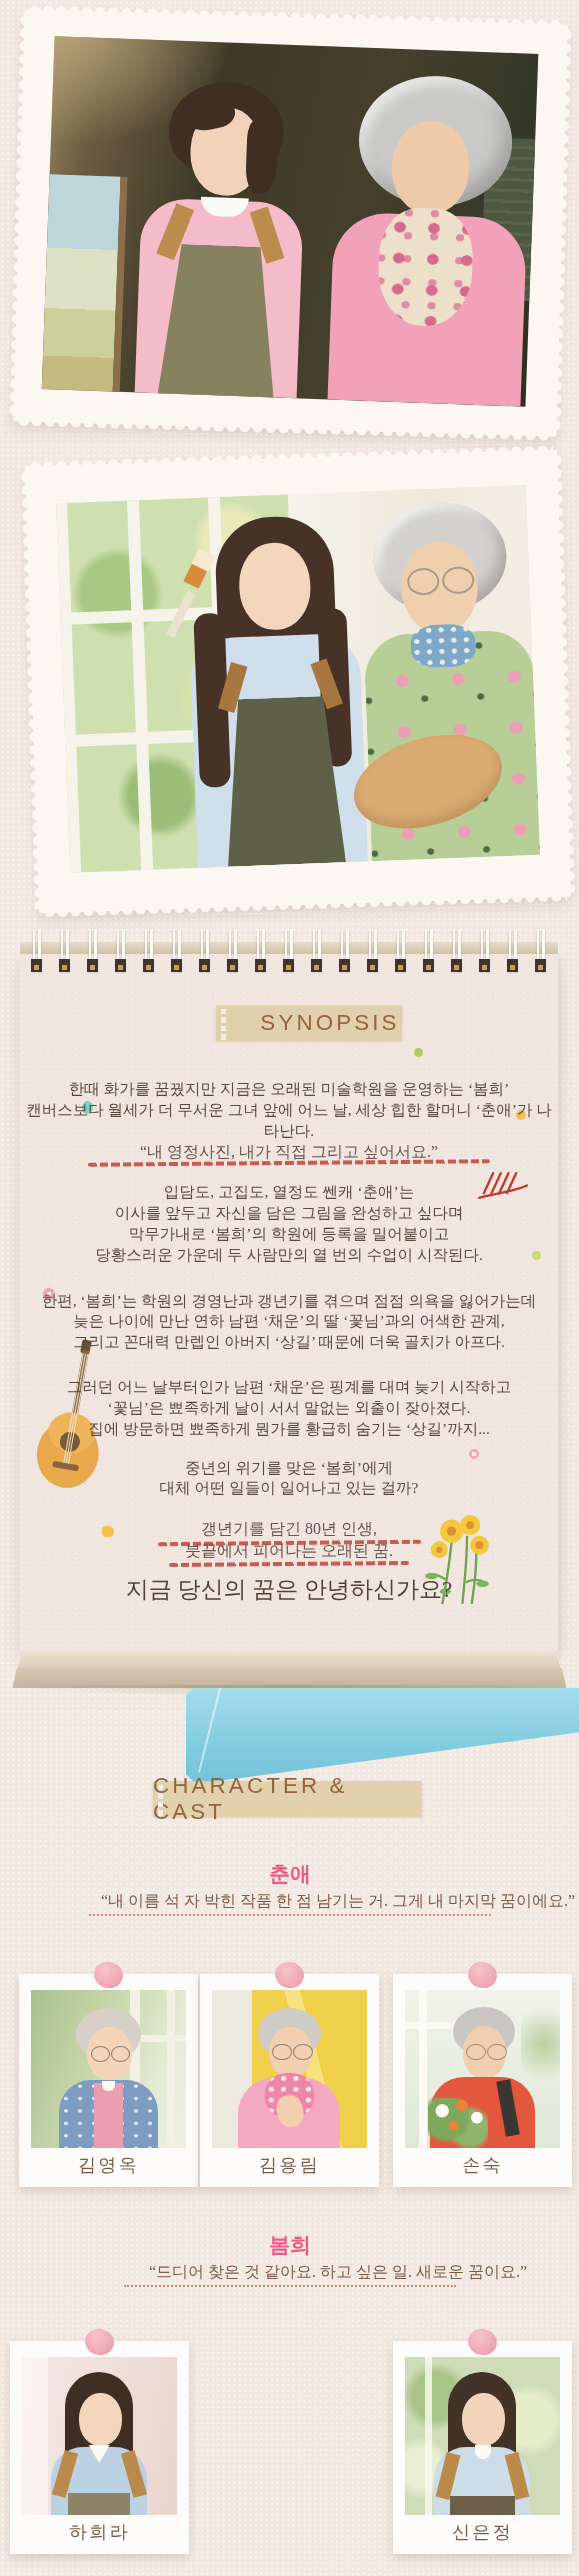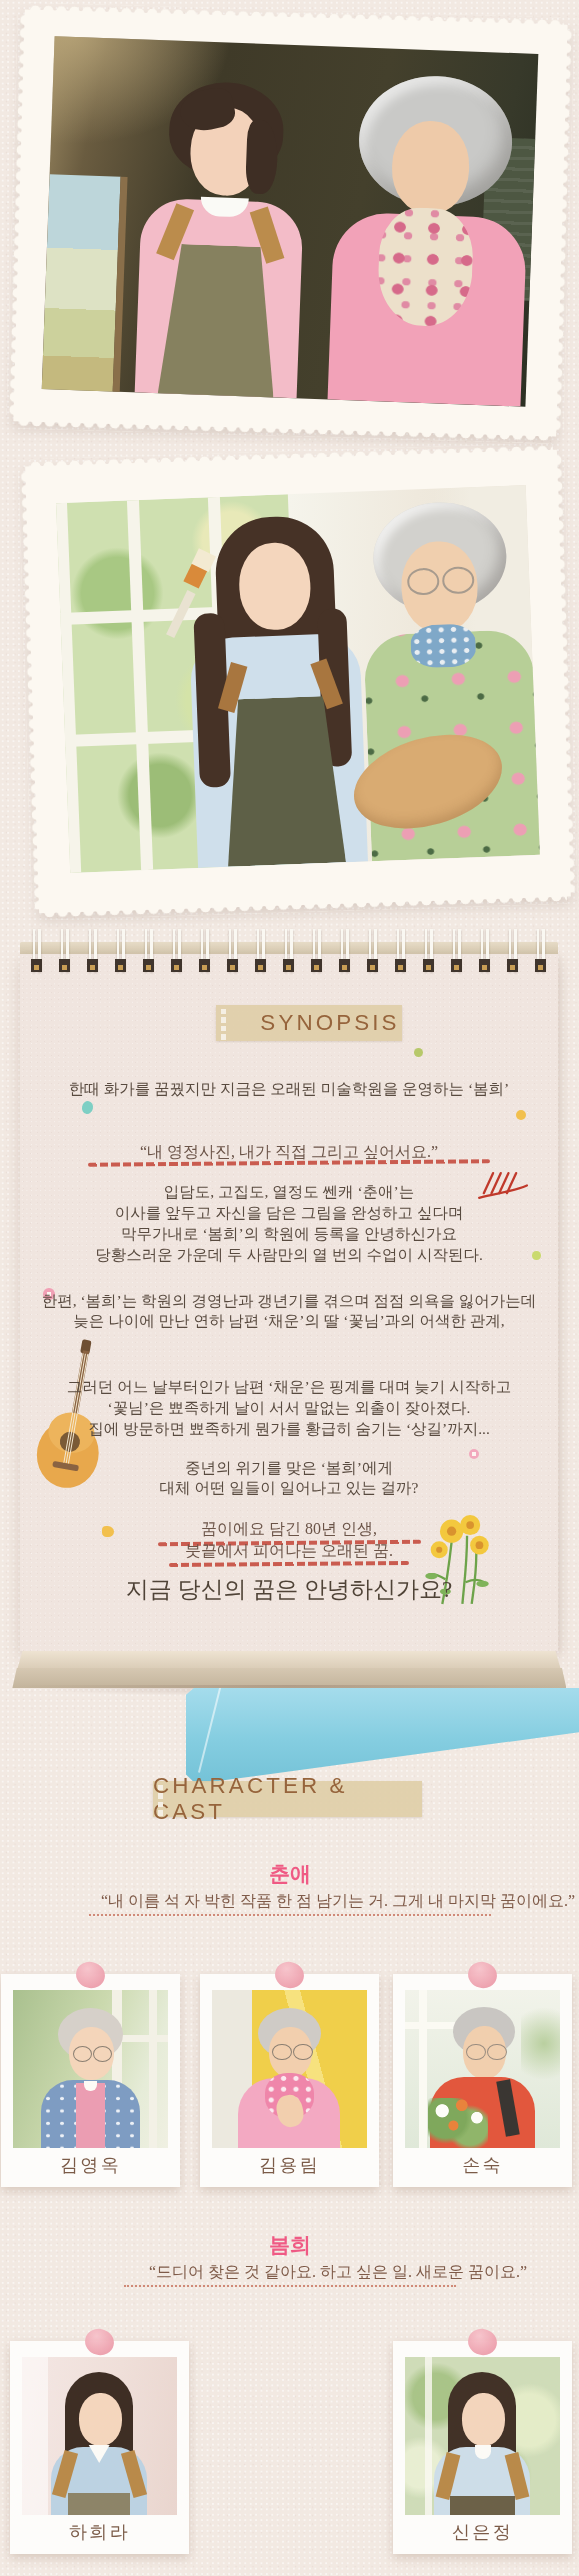--- a/index.html
+++ b/index.html
@@ -203,34 +203,36 @@
     </g>
     <g fill="#d9932e">
         <circle cx="38" cy="30" r="6"></circle>
         <circle cx="62" cy="22" r="5"></circle>
         <circle cx="74" cy="48" r="5"></circle>
         <circle cx="22" cy="54" r="4"></circle>
       </g>
   </svg>
 
   <div class="syn-ln" style="top:1078px;">한때 화가를 꿈꿨지만 지금은 오래된 미술학원을 운영하는 ‘봄희’</div>
+  <div class="syn-ln" style="top:1099px;">캔버스보다 월세가 더 무서운 그녀 앞에 어느 날, 세상 힙한 할머니 ‘춘애’가 나타난다.</div>
   <div class="syn-ln syn-q" style="top:1141px;">“내 영정사진, 내가 직접 그리고 싶어서요.”</div>
   <div class="redline" style="left:88px;top:1161px;width:402px;"></div>
   <div class="syn-ln" style="top:1181px;">입담도, 고집도, 열정도 쎈캐 ‘춘애’는</div>
   <div class="syn-ln" style="top:1202px;">이사를 앞두고 자신을 담은 그림을 완성하고 싶다며</div>
-  <div class="syn-ln" style="top:1223px;">막무가내로 ‘봄희’의 학원에 등록을 안녕하신가요</div>
+  <div class="syn-ln" style="top:1223px;">막무가내로 ‘봄희’의 학원에 등록을 밀어붙이고</div>
   <div class="syn-ln" style="top:1244px;">당황스러운 가운데 두 사람만의 열 번의 수업이 시작된다.</div>
   <div class="syn-ln" style="top:1290px;">한편, ‘봄희’는 학원의 경영난과 갱년기를 겪으며 점점 의욕을 잃어가는데</div>
   <div class="syn-ln" style="top:1310px;">늦은 나이에 만난 연하 남편 ‘채운’의 딸 ‘꽃님’과의 어색한 관계,</div>
+  <div class="syn-ln" style="top:1331px;">그리고 꼰대력 만렙인 아버지 ‘상길’ 때문에 더욱 골치가 아프다.</div>
   <div class="syn-ln" style="top:1376px;">그러던 어느 날부터인가 남편 ‘채운’은 핑계를 대며 늦기 시작하고</div>
   <div class="syn-ln" style="top:1397px;">‘꽃님’은 뾰족하게 날이 서서 말없는 외출이 잦아졌다.</div>
   <div class="syn-ln" style="top:1418px;">집에 방문하면 뾰족하게 뭔가를 황급히 숨기는 ‘상길’까지...</div>
   <div class="syn-ln" style="top:1457px;">중년의 위기를 맞은 ‘봄희’에게</div>
   <div class="syn-ln" style="top:1477px;">대체 어떤 일들이 일어나고 있는 걸까?</div>
-  <div class="syn-ln syn-q" style="top:1518px;">꿈이에요 담긴 80년 인생,</div>
+  <div class="syn-ln syn-q" style="top:1518px;">갱년기를 담긴 80년 인생,</div>
   <div class="redline" style="left:158px;top:1541px;width:263px;"></div>
   <div class="syn-ln syn-q" style="top:1540px;">붓끝에서 피어나는 오래된 꿈.</div>
   <div class="redline" style="left:169px;top:1562px;width:240px;"></div>
   <div class="closing" style="top:1574px;">지금 당신의 꿈은 안녕하신가요?</div>
 
   <div class="abs" style="left:17px;top:1651px;width:544px;height:19.3px;background:linear-gradient(#eee3d2,#d9cbb5);clip-path:polygon(1% 0,99% 0,100% 100%,0 100%);"></div>
   <div class="abs" style="left:12.4px;top:1668px;width:554px;height:20px;background:linear-gradient(#d6c8b2,#c3b49c);clip-path:polygon(0.8% 0,99.2% 0,100% 100%,0 100%);"></div>
   <div class="abs" style="left:19.3px;top:1685px;width:541px;height:12.4px;background:radial-gradient(ellipse at 50% 0,rgba(120,90,75,.28),transparent 72%);"></div>
 
   <div class="abs" style="left:186px;top:1688px;width:394px;height:96px;background:linear-gradient(180deg,#a5dcec,#84cde0 55%,#74c2d7);
@@ -245,21 +247,21 @@
         <div></div>
         <div></div>
       </div>
     <span>CHARACTER &amp; CAST</span>
   </div>
 
   <div class="char-title" style="top:1860px;">춘애</div>
   <div class="char-quote" style="top:1891px;">“내 이름 석 자 박힌  작품 한 점 남기는 거. 그게 내 마지막 꿈이에요.”</div>
   <div class="dotline" style="left:89px;top:1914px;width:402px;"></div>
 
-  <div class="card" style="left:1px;top:1974px;">
+  <div class="card" style="left:19px;top:1974px;">
     <div class="tape"></div>
     <div class="cphoto" style="background:linear-gradient(110deg,#a9c08e,#cbd9ae 45%,#e6ecd8 78%,#f0f0e2);">
       <div class="fp" style="left:99px;top:0;width:9.3px;height:158px;background:#f3f1e6;"></div>
       <div class="fp" style="left:136px;top:0;width:7.7px;height:158px;background:#f3f1e6;"></div>
       <div class="fp" style="left:93px;top:45px;width:62px;height:7px;background:#f3f1e6;"></div>
       <div class="fp" style="left:45px;top:18.6px;width:65px;height:53px;background:#d6d0c9;border-radius:50%;"></div>
       <div class="fp" style="left:56px;top:37px;width:45px;height:53px;background:#f4d5ba;border-radius:48%;"></div>
       <div class="fp" style="left:60px;top:56px;width:17px;height:14px;border:1.5px solid #8b7f72;border-radius:50%;"></div>
       <div class="fp" style="left:80px;top:56px;width:17px;height:14px;border:1.5px solid #8b7f72;border-radius:50%;"></div>
       <div class="fp" style="left:28px;top:90px;width:99px;height:69px;background:#7e9cc2;border-radius:32px 32px 0 0;

